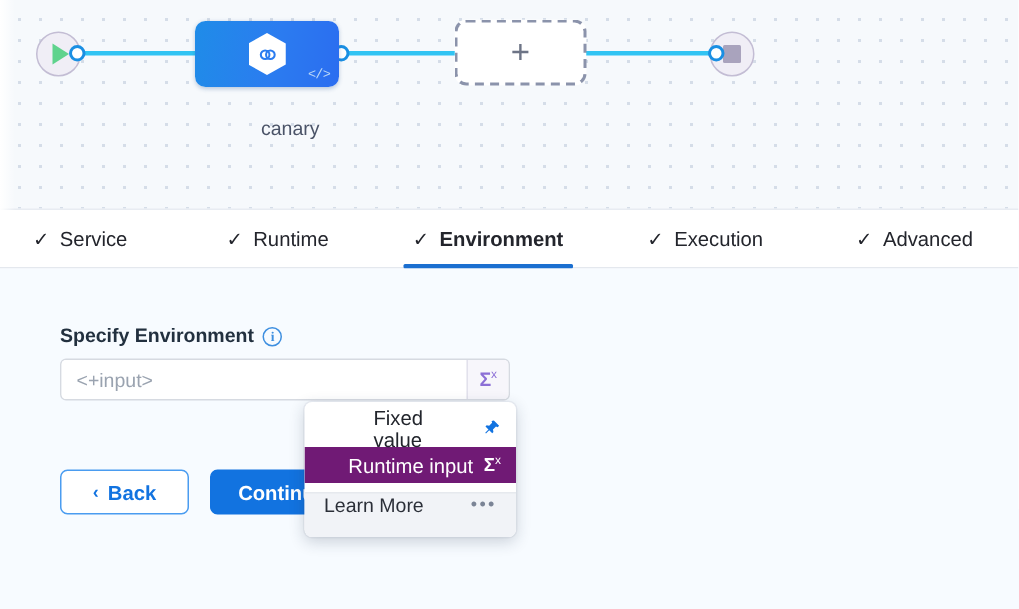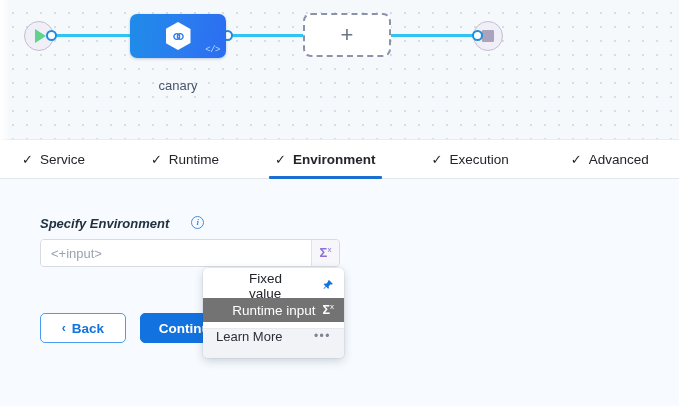--- a/index.html
+++ b/index.html
@@ -73,22 +73,22 @@
     clip-path: polygon(50% 0%, 100% 25%, 100% 75%, 50% 100%, 0% 75%, 0% 25%);
     display: flex; align-items: center; justify-content: center;
   }
   .hex svg { display: block; }
   .code-badge {
     position: absolute; right: 6px; bottom: 3px;
     font-size: 9px; color: #bcd9f7; font-family: "Liberation Mono", monospace;
     letter-spacing: -.5px;
   }
   .node-label {
-    position: absolute; top: 78px; left: 130px; width: 96px;
-    text-align: center; font-size: 13px; color: #4b5468;
+    position: absolute; top: 78px; left: 117px; width: 96px;
+    text-align: right; font-size: 13px; color: #4b5468;
   }
 
   
   .add-stage {
     position: absolute; left: 303px; top: 13px;
     width: 88px; height: 44px; border-radius: 8px;
     background: #ffffff; border: 2px dashed #8b93ab;
     display: flex; align-items: center; justify-content: center; z-index: 4;
   }
   .plus-glyph { font-size: 22px; color: #6d7486; line-height: 1; font-weight: 400; }
@@ -120,21 +120,21 @@
   .tab-sp3 { width: 24px; }
   .tab-sp4 { width: 30px; }
 
   
   .form {
     position: absolute; left: 0; top: 179px; width: 679px; height: 227px;
     background: #f7fbff;
   }
   .field-label-row {
     position: absolute; left: 40px; top: 37px;
-    display: flex; align-items: flex-start; gap: 22px; font-style: italic;
+    display: flex; align-items: flex-end; gap: 6px;
   }
   .field-label { font-size: 13px; font-weight: bold; color: #22303f; }
   .info-icon {
     width: 13px; height: 13px; border-radius: 50%;
     border: 1.2px solid #3e8fe0; color: #3e8fe0;
     font-size: 9px; font-weight: bold; line-height: 11px;
     text-align: center; font-family: "Liberation Serif", serif;
   }
   .input-wrap {
     position: absolute; left: 40px; top: 60px; width: 300px; height: 28px;
@@ -175,21 +175,21 @@
     position: absolute; left: 203px; top: 268px; width: 141px;
     background: #ffffff; border-radius: 5px;
     box-shadow: 0 3px 10px rgba(30,45,70,.20), 0 0 0 1px rgba(30,45,70,.05);
     z-index: 30; overflow: hidden;
   }
   .dd-item {
     height: 24px; display: flex; align-items: center; justify-content: flex-end;
     gap: 7px; padding: 0 10px; font-size: 13.5px; color: #22252c; cursor: pointer;
   }
   .dd-item.first { margin-top: 6px; margin-left: 36px; }
-  .dd-item.selected { background: #737373; color: #ffffff; }
+  .dd-item.selected { background: #701a75; color: #ffffff; }
   .pin-icon { color: #1273e0; font-size: 12px; line-height: 1; }
   .sig-icon { font-size: 12.5px; font-weight: bold; line-height: 1; }
   .sig-icon sup { font-size: 8px; font-weight: normal; }
   .fx-icon {
     color: #f07b22; font-size: 13px; line-height: 1;
     font-family: "Liberation Serif", serif; font-style: italic;
   }
   .fx-icon sub { font-size: 8px; font-style: normal; }
   .dd-footer {
     margin-top: 6px; height: 30px; background: #f1f3f7; border-top: 1px solid #e6e9ee;

